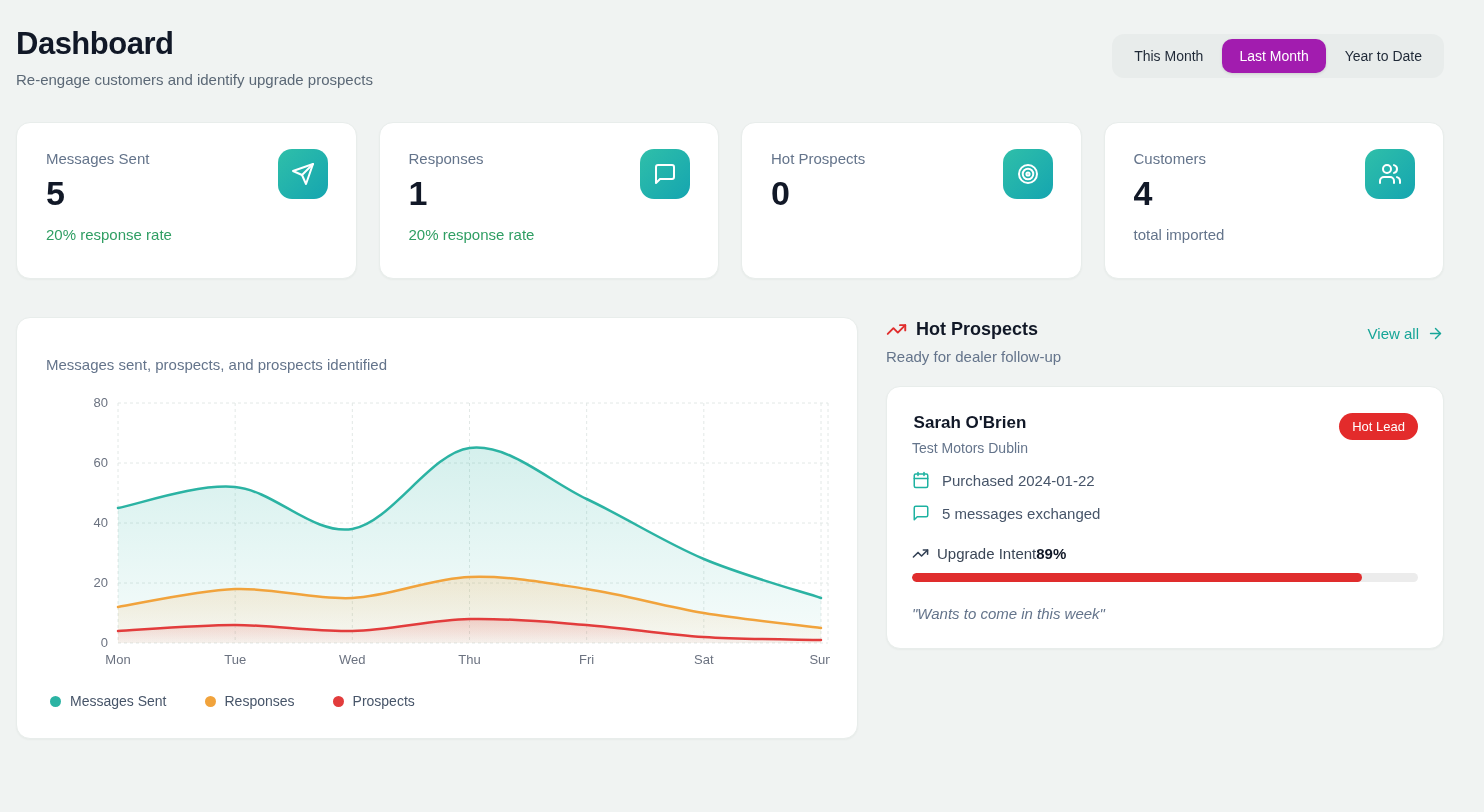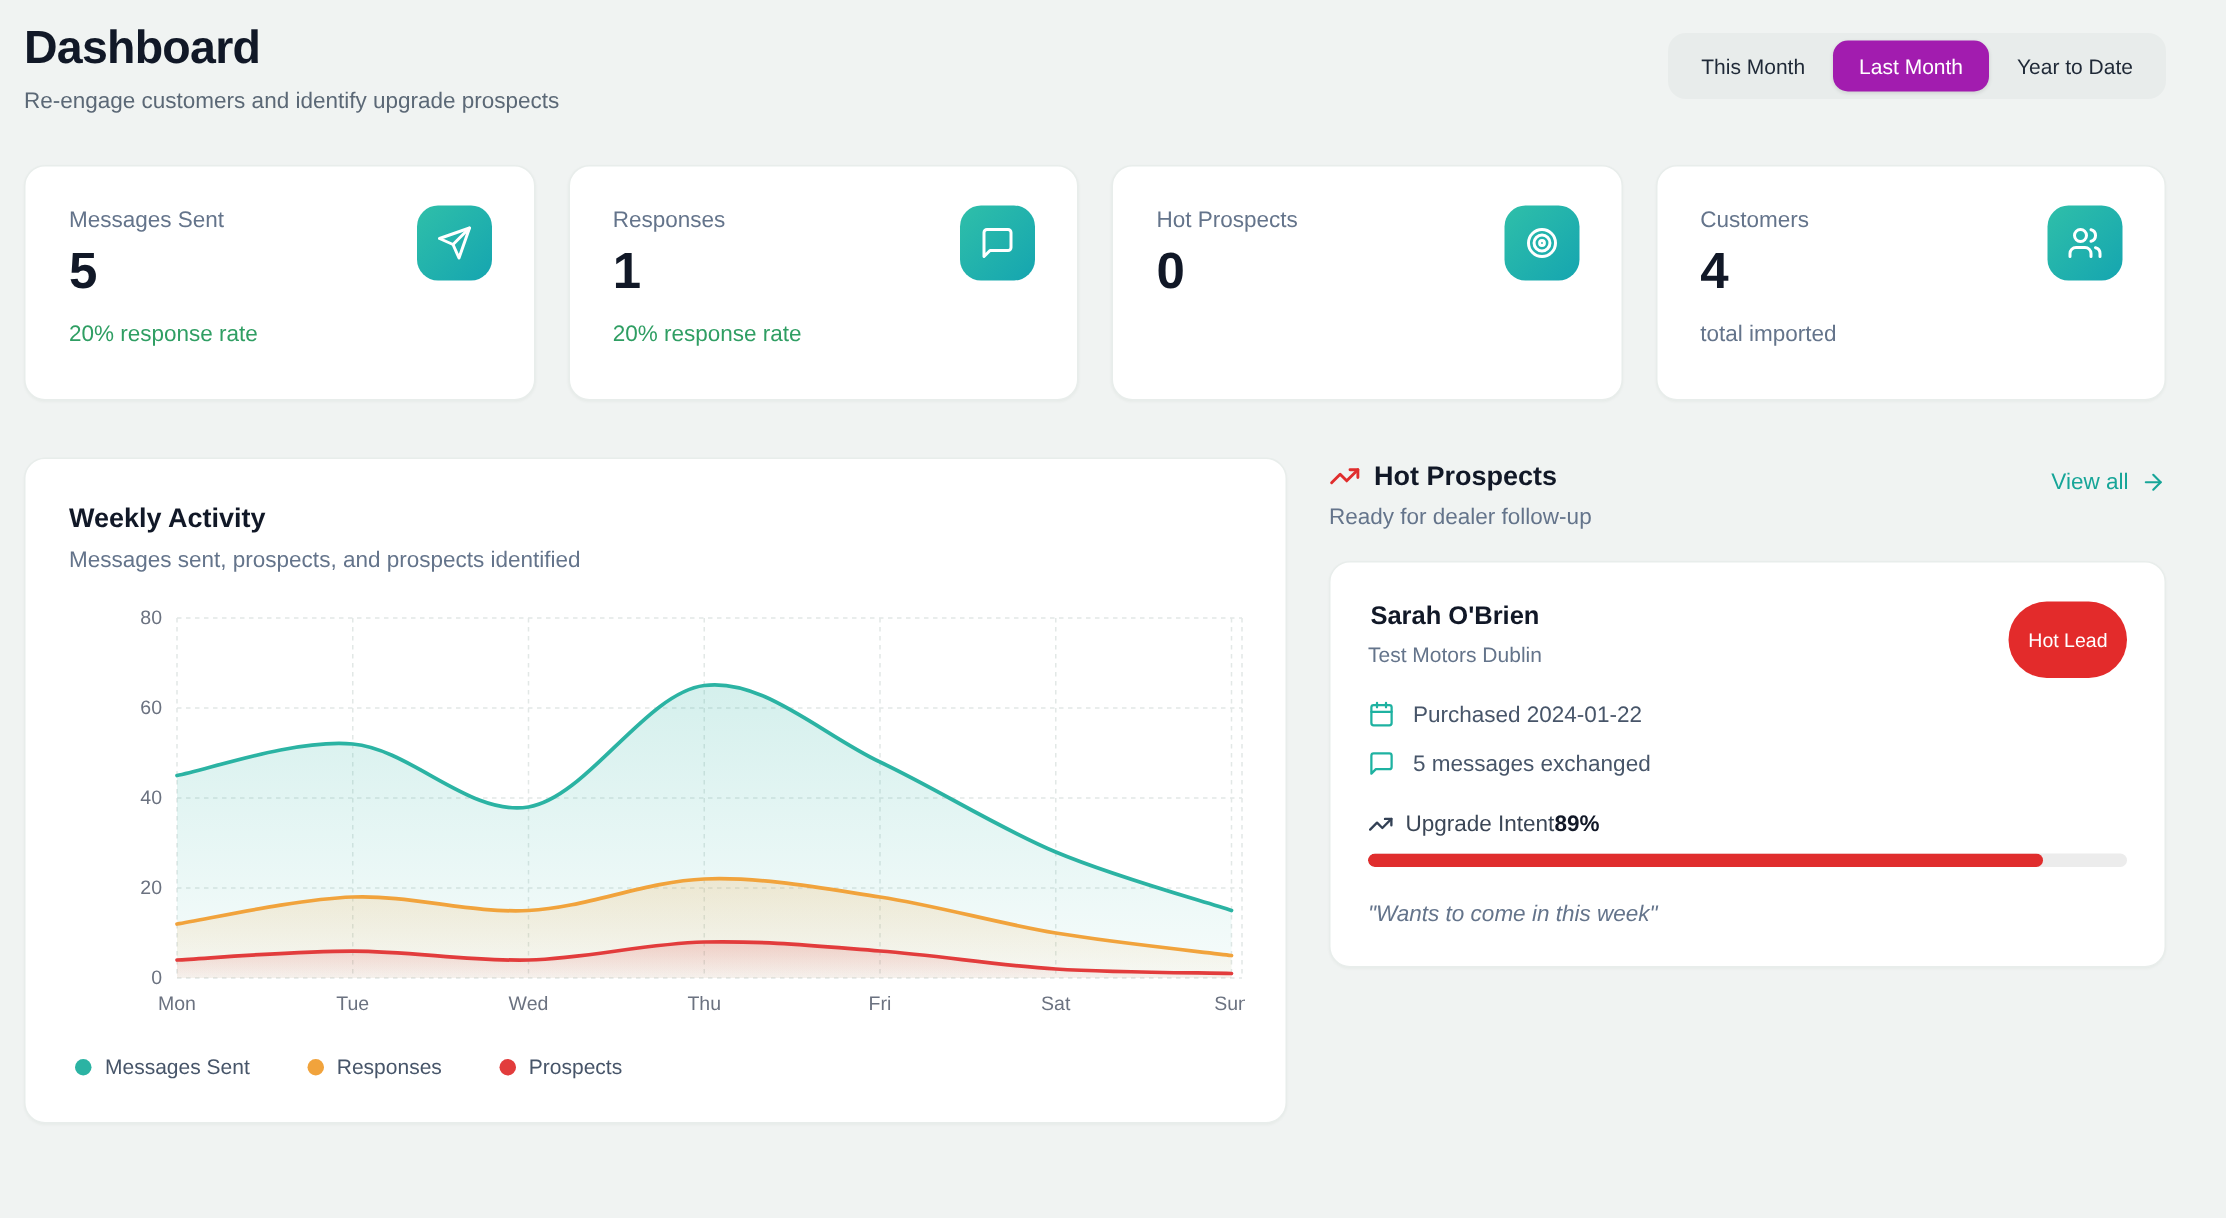--- a/index.html
+++ b/index.html
@@ -2,21 +2,21 @@
 <html><head>
 <meta charset="utf-8">
 <style>
   * { margin:0; padding:0; box-sizing:border-box; }
   html,body { width:1484px; height:812px; overflow:hidden; }
   body {
     background:#f0f3f2;
     font-family:"Liberation Sans", sans-serif;
     color:#16202e;
   }
-  .page { padding:14px 40px 0 16px; }
+  .page { padding:14px 40px 0 16px;margin-top:12px; }
 
   
   .header { display:flex; justify-content:space-between; align-items:flex-start; }
   .page-title { font-size:31px; font-weight:700; letter-spacing:-0.5px; color:#111827; }
   .page-subtitle { font-size:15px; color:#5b6876; margin-top:9px; }
   .range-switcher {
     background:#e8eceb; border-radius:12px; padding:5px; display:flex; gap:2px; margin-top:8px;
   }
   .range-btn {
     border:none; background:transparent; font-family:inherit; font-size:14px; color:#1f2937;
@@ -70,21 +70,21 @@
   .view-all svg { width:17px; height:17px; }
 
   .prospect-card {
     background:#fff; border:1px solid #e8edeb; border-radius:14px; padding:26px 25px;
     margin-top:21px; box-shadow:0 1px 2px rgba(16,40,36,.04);
   }
   .prospect-top { display:flex; justify-content:space-between; align-items:flex-start; }
   .prospect-name { font-size:17px; font-weight:700; color:#111827;text-align:center; }
   .prospect-dealer { font-size:14px; color:#64748b; margin-top:7px; }
   .badge {
-    background:#e32b2b; color:#fff; font-size:13px; padding:18px 13px; border-radius:999px; white-space:nowrap;text-align:center;
+    background:#e32b2b; color:#fff; font-size:13px; padding:6px 13px; border-radius:999px; white-space:nowrap;text-align:center;
   }
   .detail-row { display:flex; align-items:center; gap:12px; margin-top:15px; font-size:15px; color:#475569; }
   .detail-row:first-of-type { margin-top:23px; }
   .detail-row svg { width:18px; height:18px; color:#1eb2a1; flex:0 0 auto; }
   .intent-row { display:flex; align-items:center; margin-top:23px; }
   .intent-label { display:flex; align-items:center; gap:8px; font-size:15px; color:#3b4656; }
   .intent-label svg { width:17px; height:17px; color:#334155; }
   .intent-value { font-size:15px; font-weight:700; color:#111827; }
   .progress-track { height:9px; background:#ececec; border-radius:999px; margin-top:11px; overflow:hidden; }
   .progress-fill { height:100%; background:#e02d2d; border-radius:999px; }
@@ -154,21 +154,20 @@
             <path d="M22 21v-2a4 4 0 0 0-3-3.87"></path>
             <path d="M16 3.13a4 4 0 0 1 0 7.75"></path>
           </svg>
       </div>
     </div>
   </div>
 
   <div class="main">
 
     <div class="chart-card">
-      <div class="chart-title">Weekly Activity</div>
       <div class="chart-subtitle">Messages sent, prospects, and prospects identified</div>
       <div class="chart-wrap">
         <svg id="chart-svg" viewBox="0 0 784 282" width="784" height="282">
             <defs>
               <linearGradient id="grad0" x1="0" y1="0" x2="0" y2="1">
                 <stop offset="0%" stop-color="#2bb3a3" stop-opacity="0.2"></stop>
                 <stop offset="100%" stop-color="#2bb3a3" stop-opacity="0.04"></stop>
               </linearGradient>
               <linearGradient id="grad1" x1="0" y1="0" x2="0" y2="1">
                 <stop offset="0%" stop-color="#f1a33c" stop-opacity="0.2"></stop>

